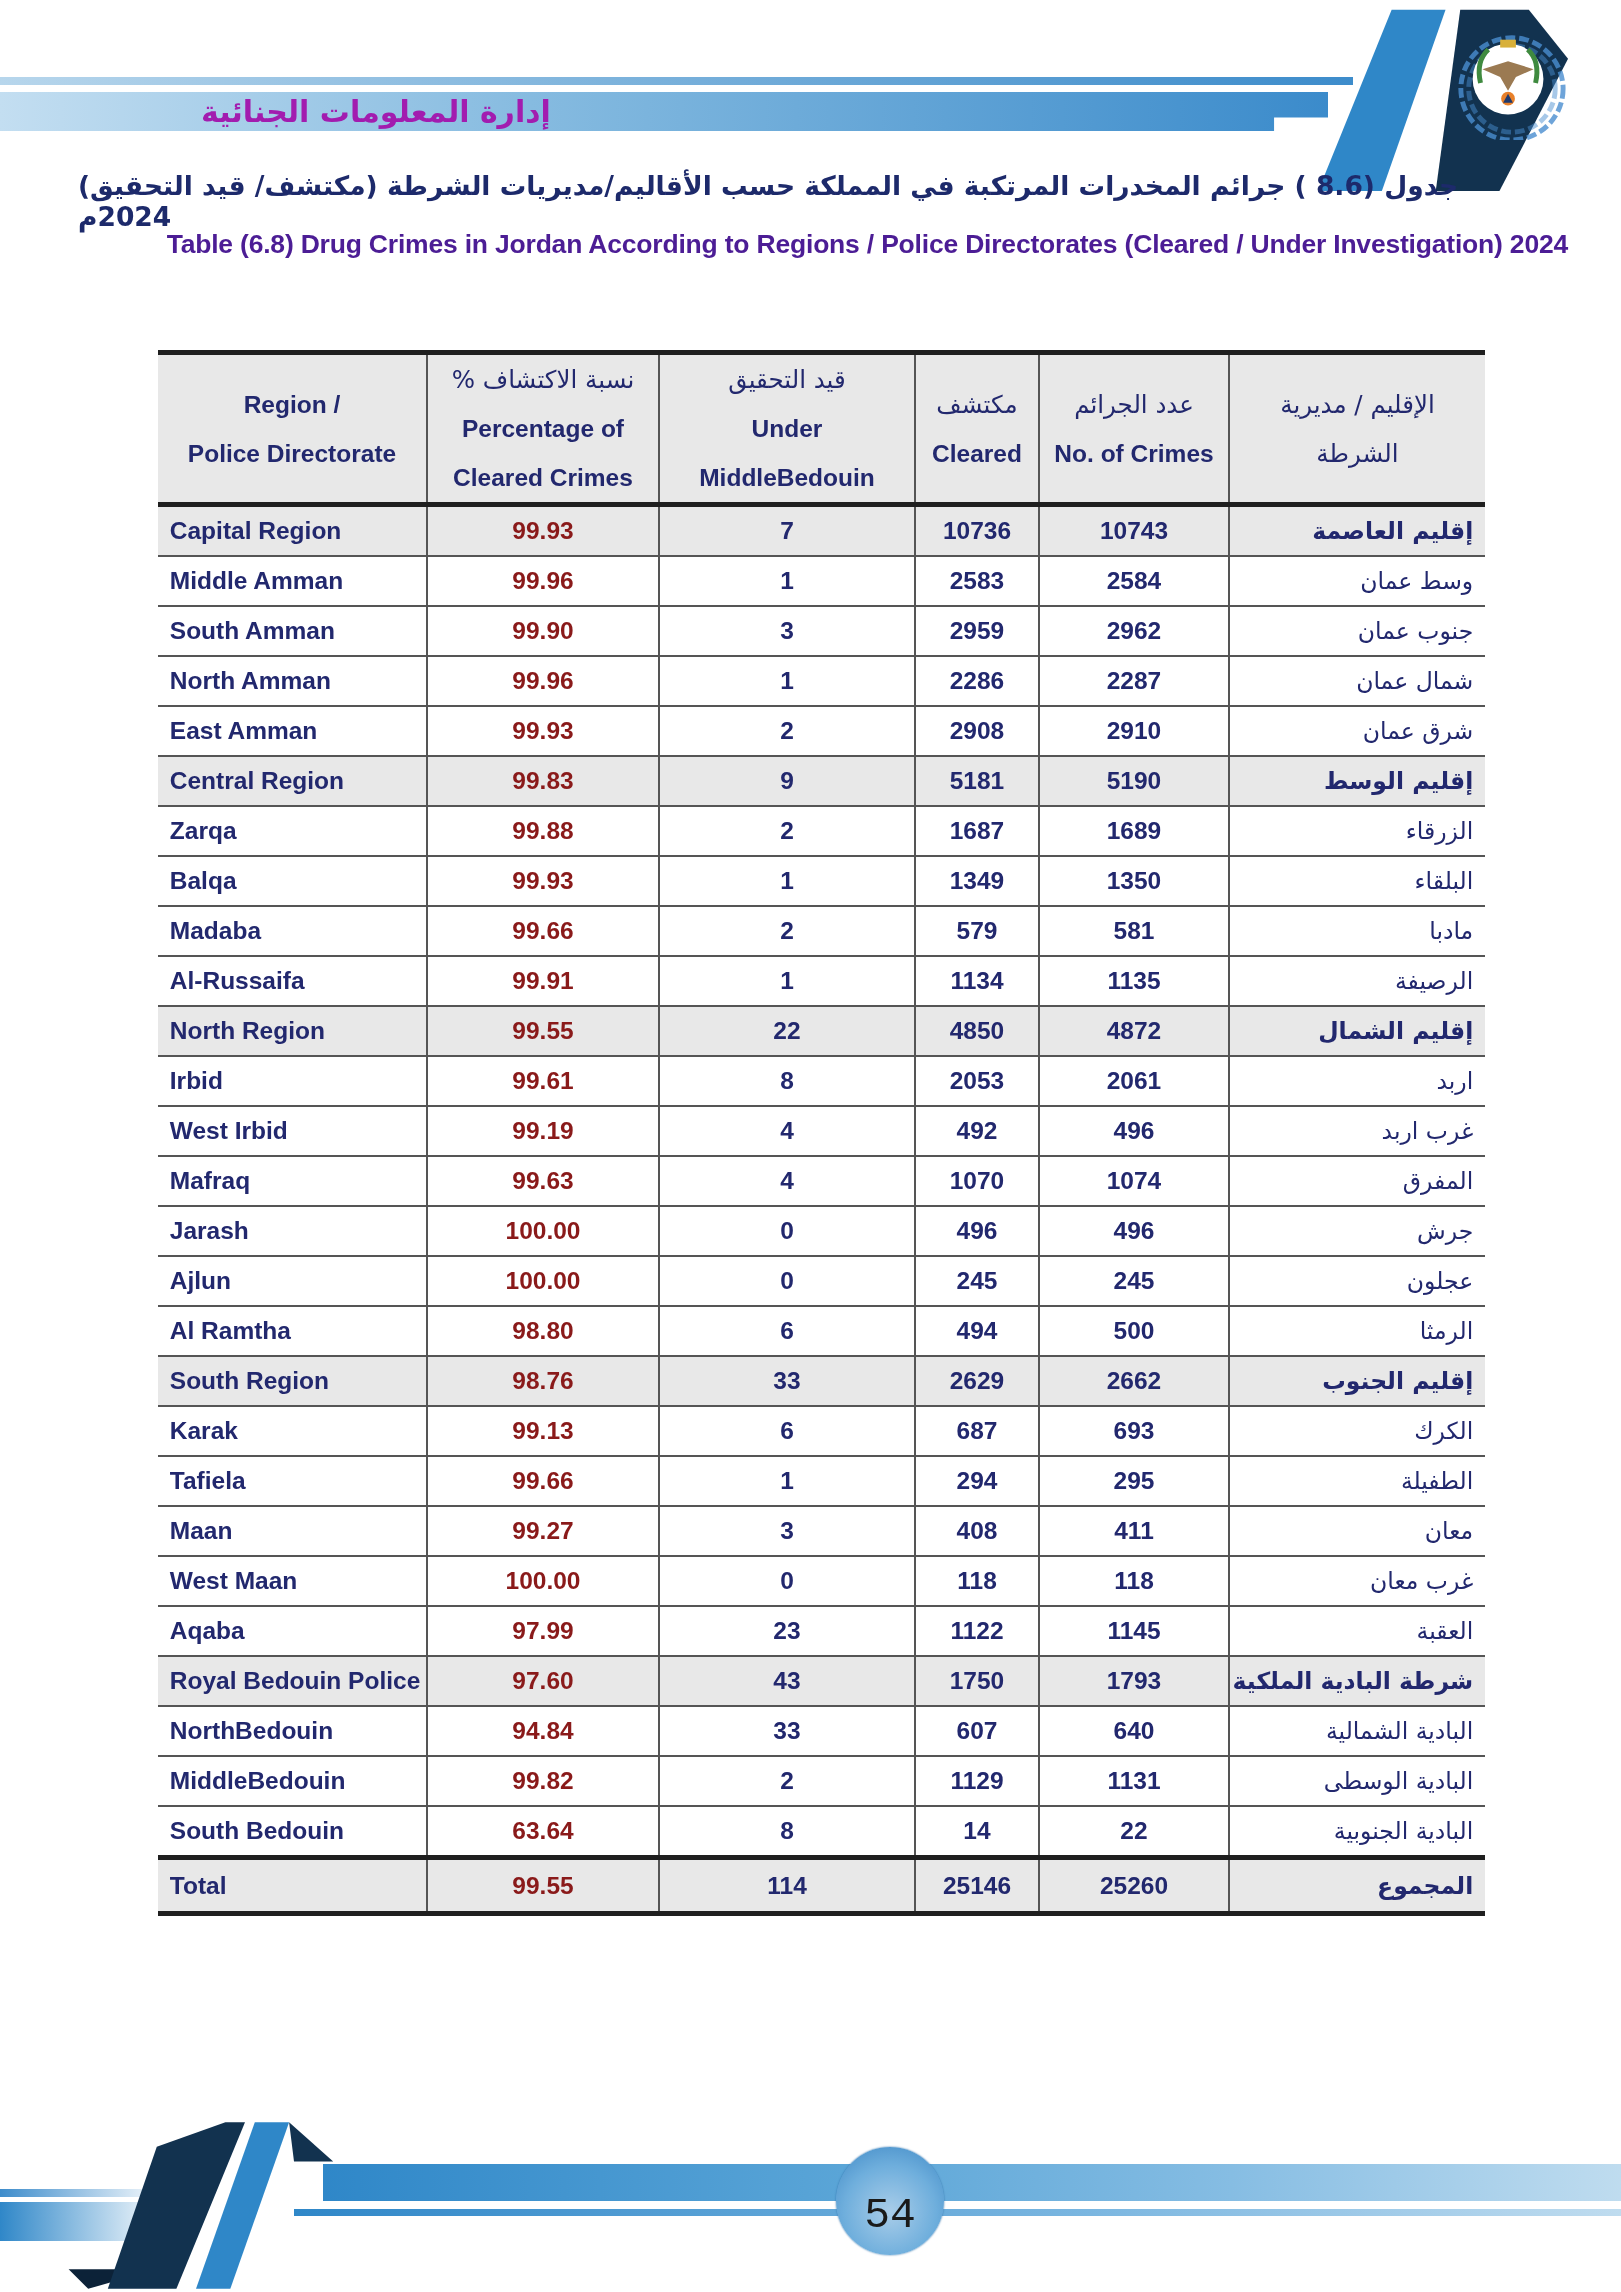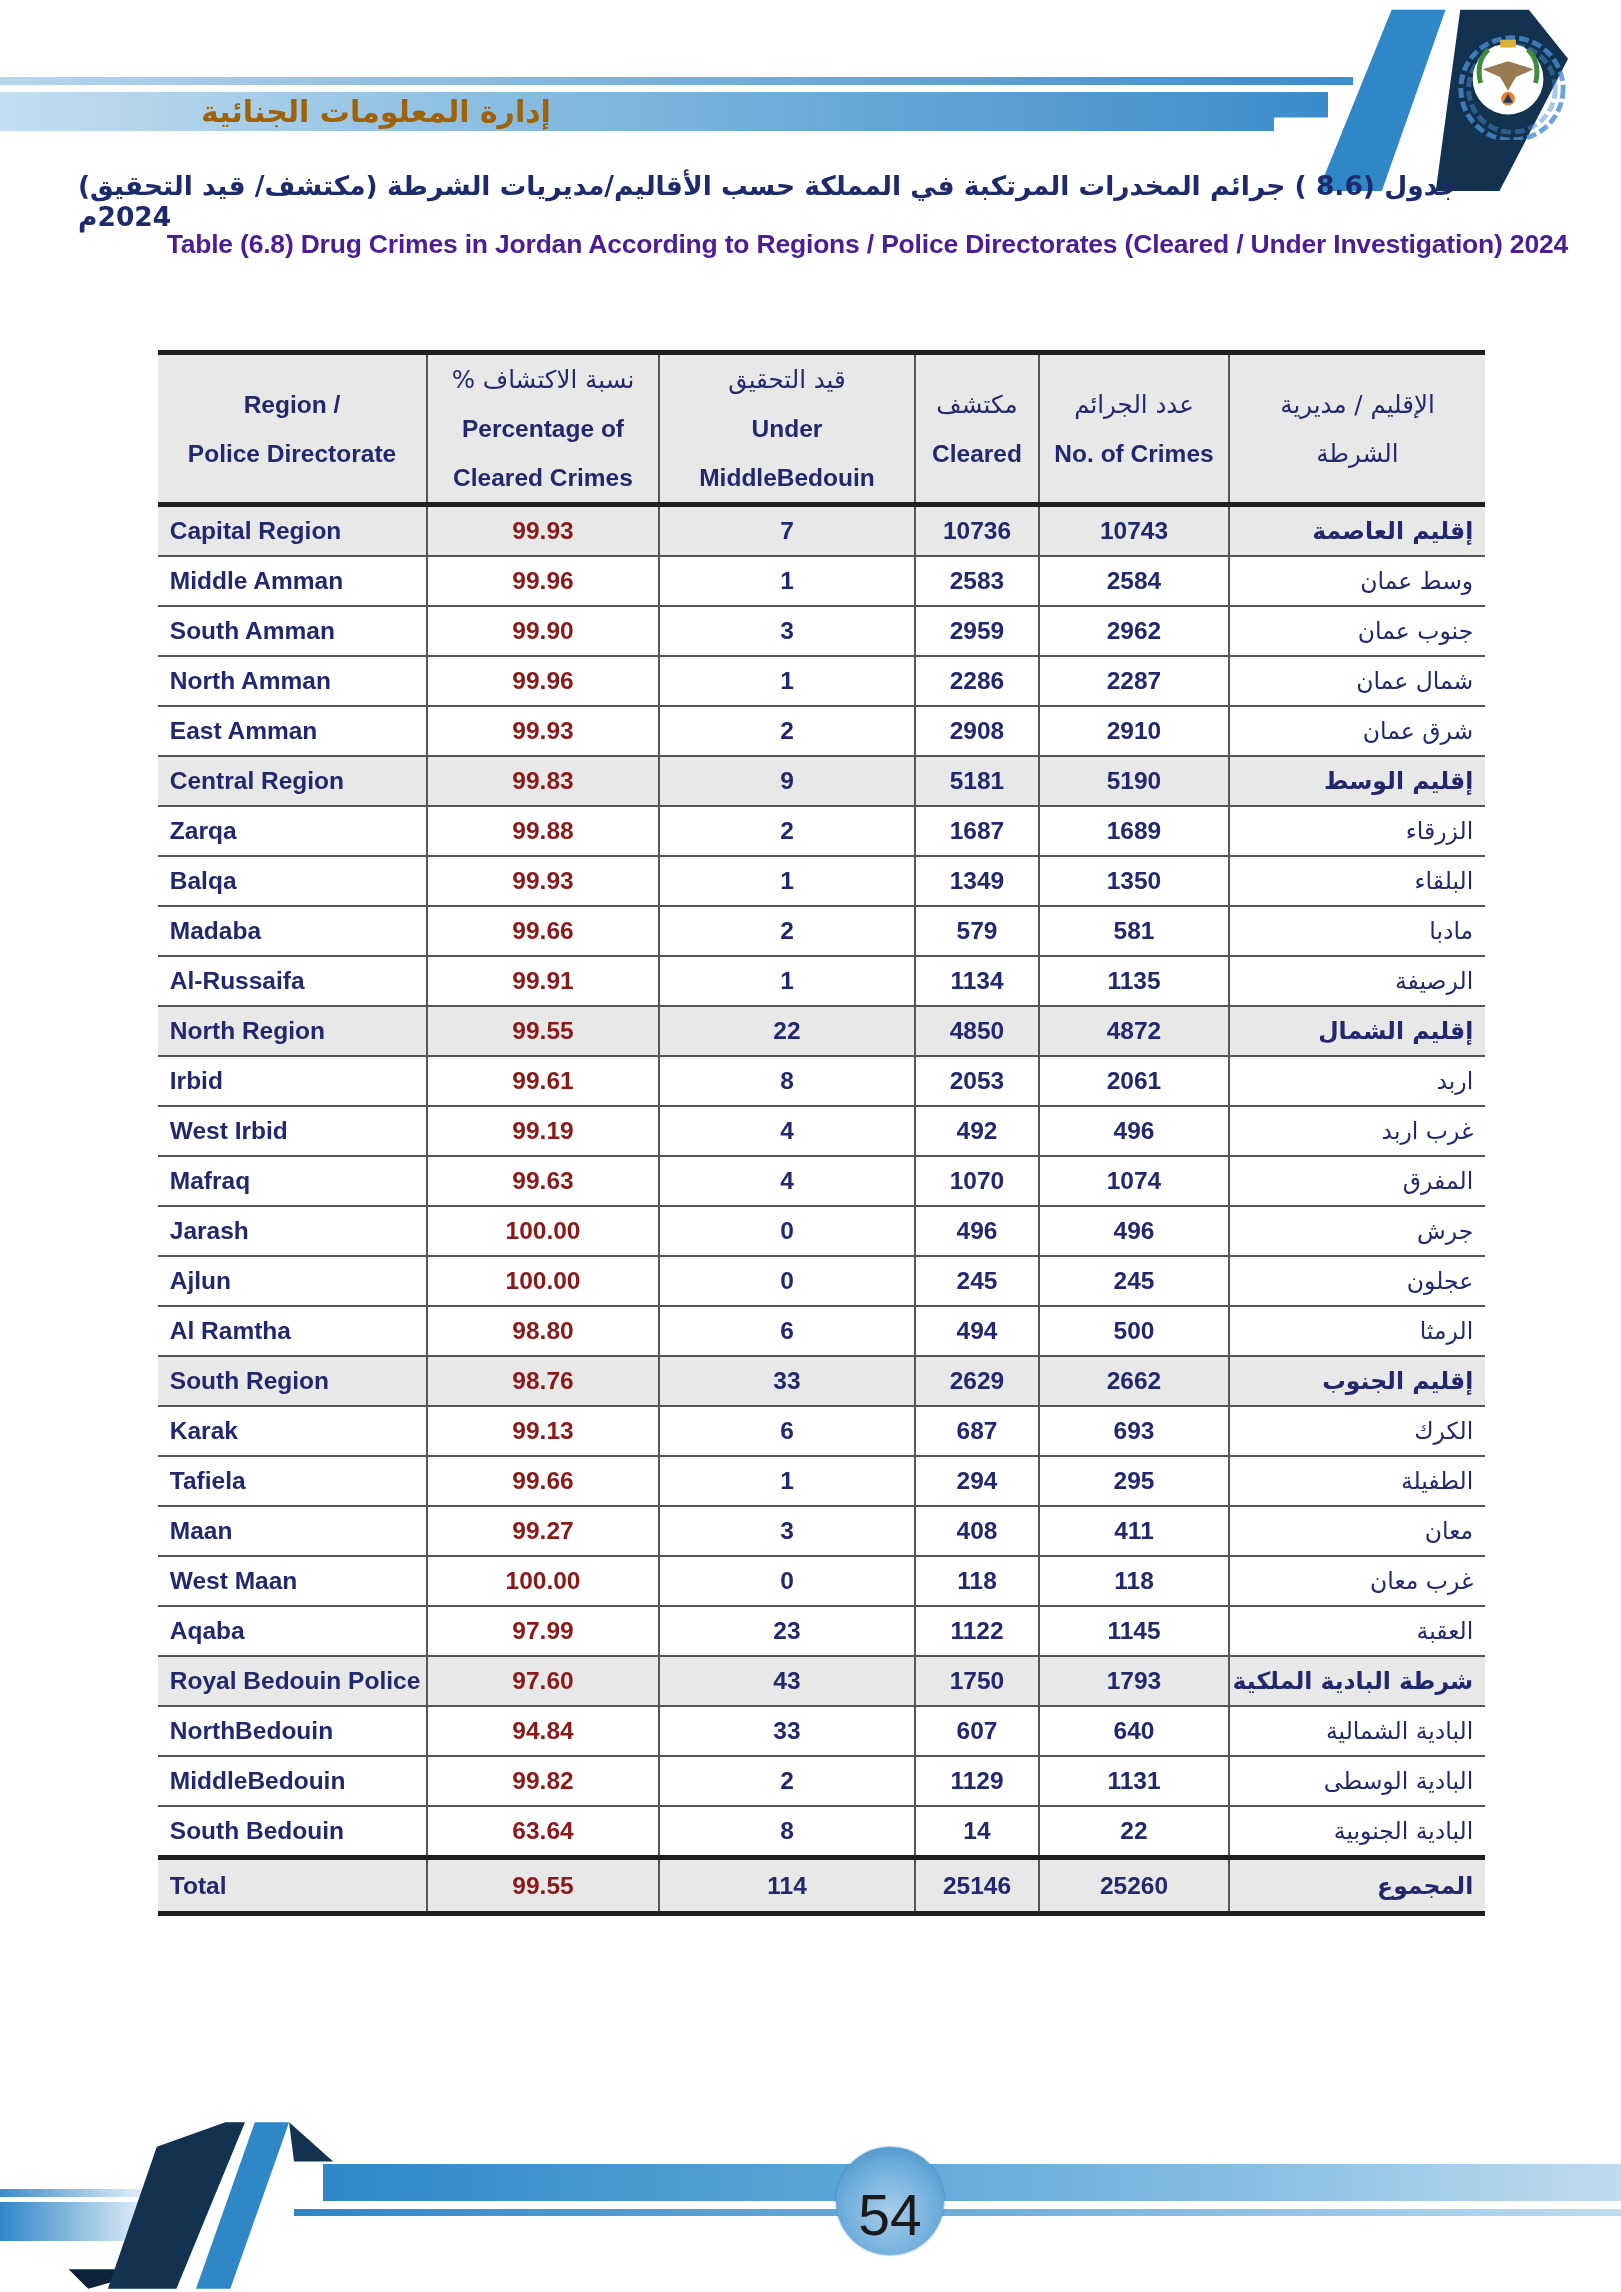--- a/index.html
+++ b/index.html
@@ -1,20 +1,20 @@
 <!DOCTYPE html>
 <html><head>
 <meta charset="utf-8">
 <style>
   html,body{margin:0;padding:0;background:#ffffff;}
   body{width:1621px;height:2293px;position:relative;overflow:hidden;font-family:"Liberation Sans","DejaVu Sans",sans-serif;}
   
   .hdr-thin{position:absolute;left:0;top:77px;width:1353px;height:7.8px;background:linear-gradient(90deg,#b7d6ec 0%,#7db3dc 45%,#3d8ccb 100%);}
   .hdr-band{position:absolute;left:0;top:92px;width:1328px;height:39px;background:linear-gradient(90deg,#c3def1 0%,#86bbe0 40%,#3b8bcb 100%);}
-  .hdr-band-text{position:absolute;left:201px;top:93px;height:37px;line-height:37px;color:#a16207;font-size:30px;font-weight:bold;font-family:"DejaVu Sans",sans-serif;direction:rtl;}
+  .hdr-band-text{position:absolute;left:201px;top:93px;height:37px;line-height:37px;color:#a21caf;font-size:30px;font-weight:bold;font-family:"DejaVu Sans",sans-serif;direction:rtl;}
   .hdr-slash{position:absolute;top:0;left:1274px;width:347px;height:196px;}
   .logo{position:absolute;left:1451px;top:21.6px;width:118px;height:118px;}
   
   .title-ar{position:absolute;left:78px;right:157px;top:170px;text-align:left;direction:rtl;color:#1d2a6b;font-weight:bold;font-size:26.5px;font-family:"DejaVu Sans",sans-serif;}
   .title-en{position:absolute;left:78px;width:1490px;top:229px;text-align:right;color:#4c1d95;font-weight:bold;font-size:26.5px;font-family:"Liberation Sans",sans-serif;letter-spacing:-0.2px;}
   
   table.data{position:absolute;left:158px;top:350px;width:1327px;border-collapse:collapse;table-layout:fixed;}
   table.data col.c1{width:269px;} table.data col.c2{width:232px;} table.data col.c3{width:256px;}
   table.data col.c4{width:124px;} table.data col.c5{width:190px;} table.data col.c6{width:256px;}
   table.data th{background:#e8e8e8;color:#22286e;font-weight:bold;font-size:24.5px;line-height:49px;height:147px;border-left:2px solid #555;border-right:2px solid #555;border-top:5.9px solid #1f1f1f;border-bottom:5.9px solid #1f1f1f;padding:0 5.9px;text-align:center;vertical-align:middle;}
@@ -29,21 +29,21 @@
   table.data tr.region td.ar{font-weight:bold;}
   table.data tr.total td{background:#e8e8e8;border-top:5.9px solid #1f1f1f;border-bottom:5.9px solid #1f1f1f;height:51px;}
   table.data tr.total td.ar{font-weight:bold;}
   
   .ftr-band{position:absolute;left:323px;top:2164px;width:1298px;height:37px;background:linear-gradient(90deg,#2f87c8 0%,#5aa5d7 40%,#86bde3 70%,#bfdcef 100%);}
   .ftr-thin{position:absolute;left:294px;top:2209px;width:1327px;height:6.9px;background:linear-gradient(90deg,#2f87c8 0%,#7ab6e0 60%,#bfdcef 100%);}
   .ftr-left1{position:absolute;left:0;top:2189px;width:167px;height:7.8px;background:linear-gradient(90deg,#3d8ccb,#ffffff);}
   .ftr-left2{position:absolute;left:0;top:2202px;width:167px;height:39px;background:linear-gradient(90deg,#2f87c8,#ffffff);}
   .ftr-slash{position:absolute;left:49px;top:2122px;width:392px;height:167px;}
   .page-circle{position:absolute;left:836px;top:2147px;width:108px;height:108px;border-radius:50%;background:radial-gradient(circle at 50% 60%,#a9cde9 0%,#6eaedc 55%,#3c86c4 100%);box-shadow:0 0 2px #2f6fa8;display:flex;align-items:center;justify-content:center;}
-  .page-num{color:#1a1a1a;font-size:57px;font-family:Liberation Sans, sans-serif;margin-top:28px;}
+  .page-num{color:#1a1a1a;font-size:43px;font-family:Liberation Mono, monospace;margin-top:28px;}
 </style>
 </head>
 <body>
 
 <div class="hdr-thin"></div>
 <div class="hdr-band"></div>
 <div class="hdr-band-text">إدارة المعلومات الجنائية</div>
 <svg class="hdr-slash" viewBox="0 0 354 200">
   <polygon points="120,10 175,10 110,195 45,195" fill="#2f87c8"></polygon>
   <polygon points="190,10 260,10 300,60 230,195 165,195" fill="#12324f"></polygon>

